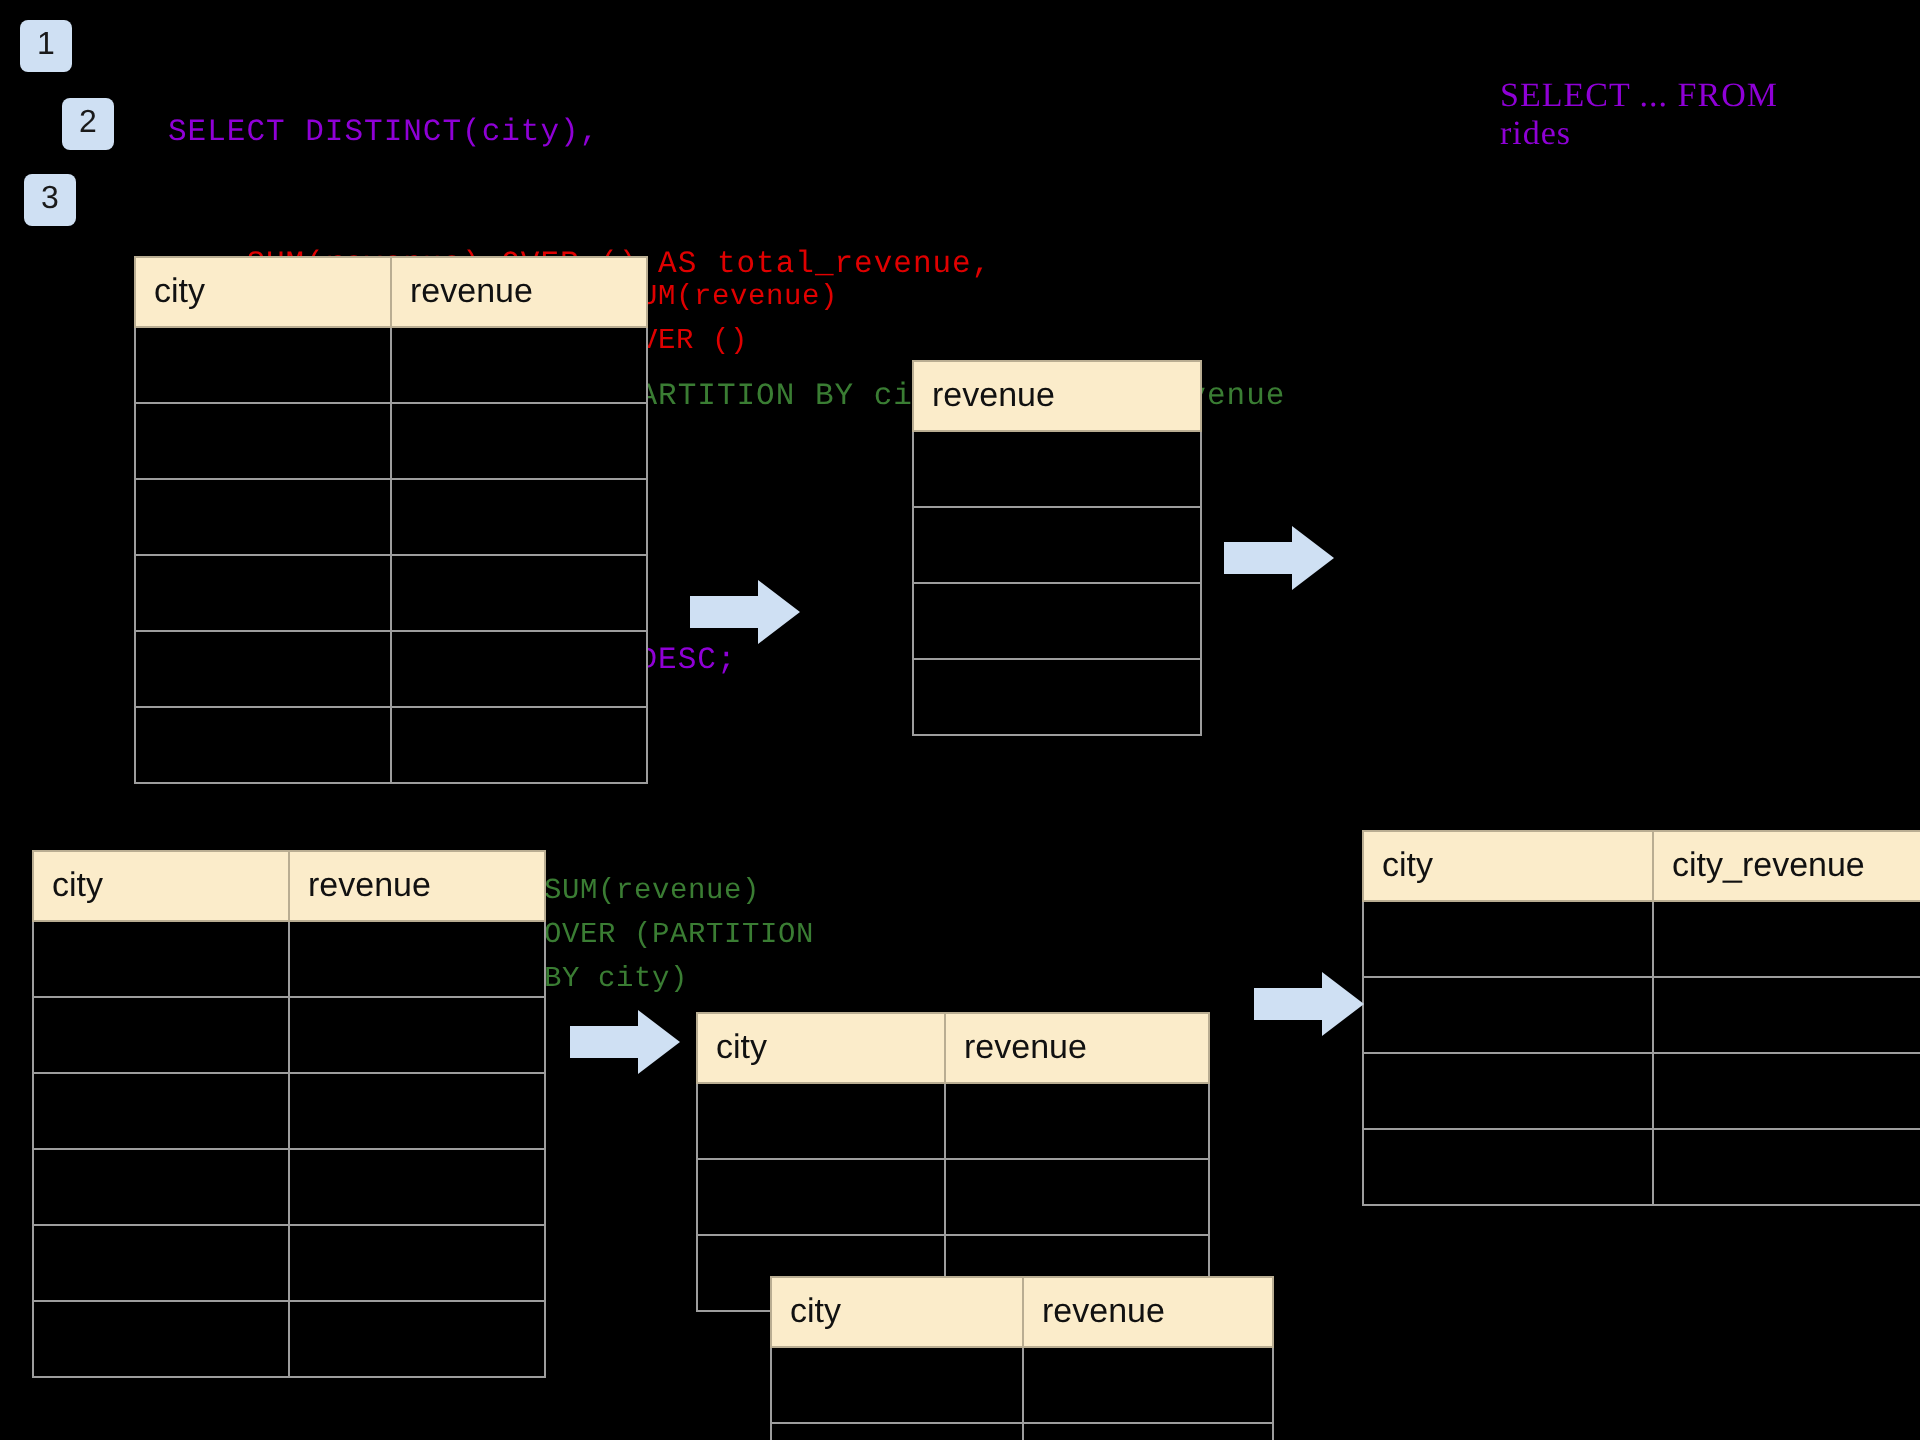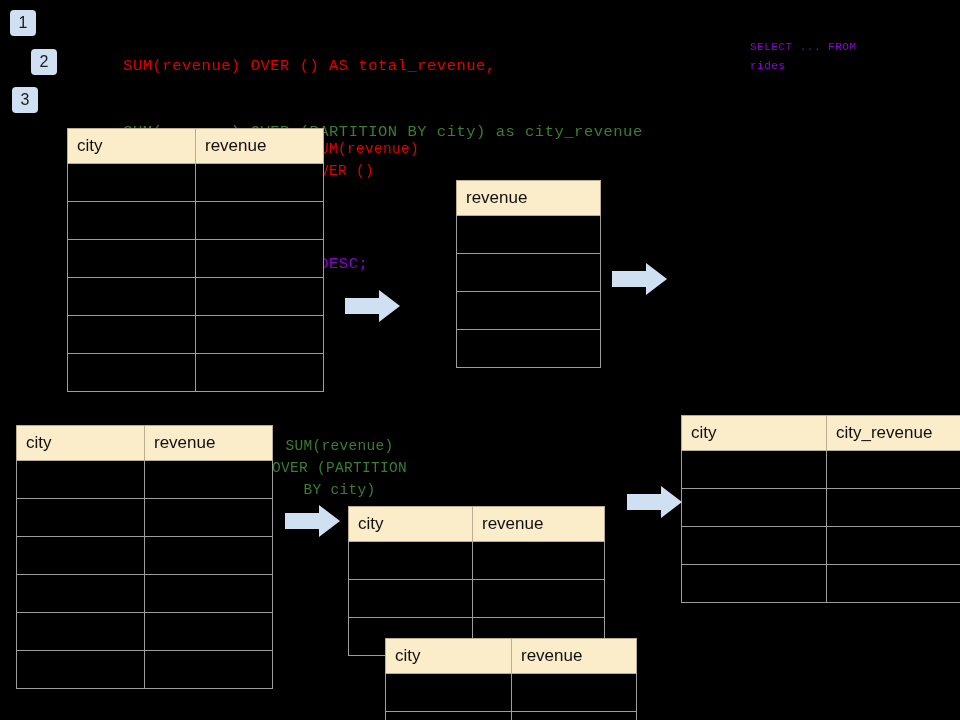--- a/index.html
+++ b/index.html
@@ -41,22 +41,22 @@
     white-space: pre;
     letter-spacing: 0.5px;
   }
   .sql-line { display: block; white-space: pre; }
   .c-purple { color: #8f00d6; }
   .c-red    { color: #e00000; }
   .c-green  { color: #3a7d33; }
 
   .side-note {
     position: absolute;
-    font-family: Liberation Mono, monospace;
-    font-size: 11px;
+    font-family: Liberation Serif, serif;
+    font-size: 17px;
     line-height: 19px;
     white-space: pre;
     letter-spacing: 0.5px;
   }
 
   
   .annot {
     position: absolute;
     font-family: "Liberation Mono", monospace;
     font-size: 14.5px;
@@ -99,32 +99,33 @@
 </head>
 <body>
 
 <div id="canvas">
 
   <div class="step-badge" style="left:10px; top:10px;">1</div>
   <div class="step-badge" style="left:31px; top:49px;">2</div>
   <div class="step-badge" style="left:12px; top:87px;">3</div>
 
   <div class="sql-block">
+    <span class="sql-line c-purple">SELECT DISTINCT(city),</span>
     <span class="sql-line c-red">    SUM(revenue) OVER () AS total_revenue,</span>
     <span class="sql-line c-green">    SUM(revenue) OVER (PARTITION BY city) as city_revenue</span>
     <span class="sql-line c-purple">  FROM rides</span>
     <span class="sql-line c-purple">  ORDER by city_revenue DESC;</span>
   </div>
 
   <div class="side-note c-purple" style="left:750px; top:38px;">SELECT ... FROM
 rides</div>
 
   <div class="annot c-red" style="left:311px; top:138px;">SUM(revenue)
 OVER ()</div>
-  <div class="annot c-green" style="left:272px; top:435px;text-align:center;">SUM(revenue)
+  <div class="annot c-green" style="left:272px; top:435px;">SUM(revenue)
 OVER (PARTITION
 BY city)</div>
 
   <table class="tbl" style="left:67px; top:128px; width:236px;">
     <tbody>
         <tr>
       <td class="hdr" style="width:118px;">city</td>
       <td class="hdr" style="width:118px;">revenue</td>
     </tr>
     <tr>

